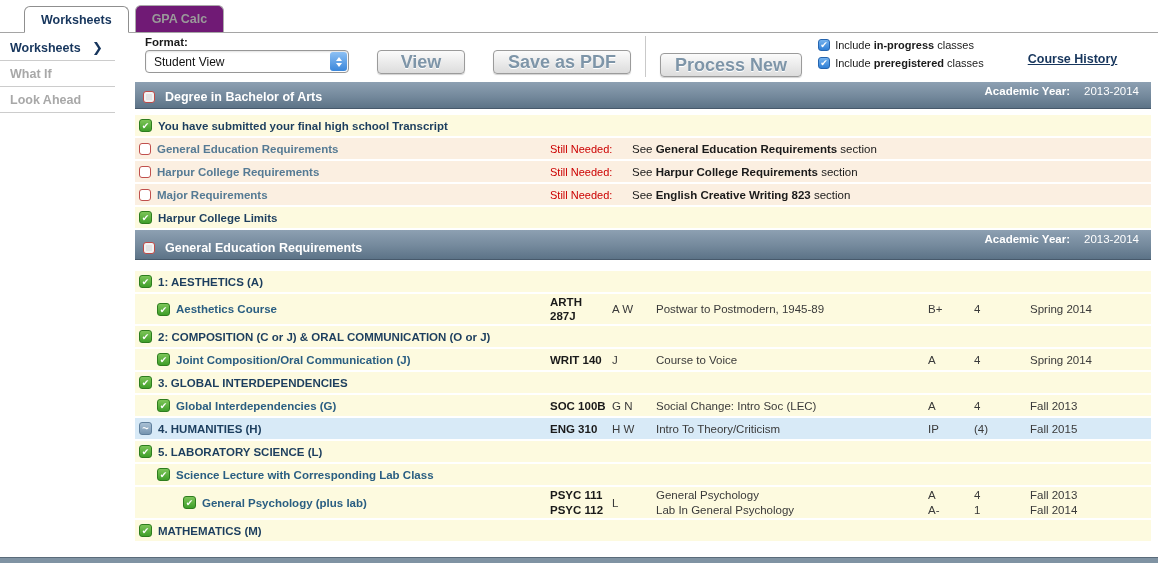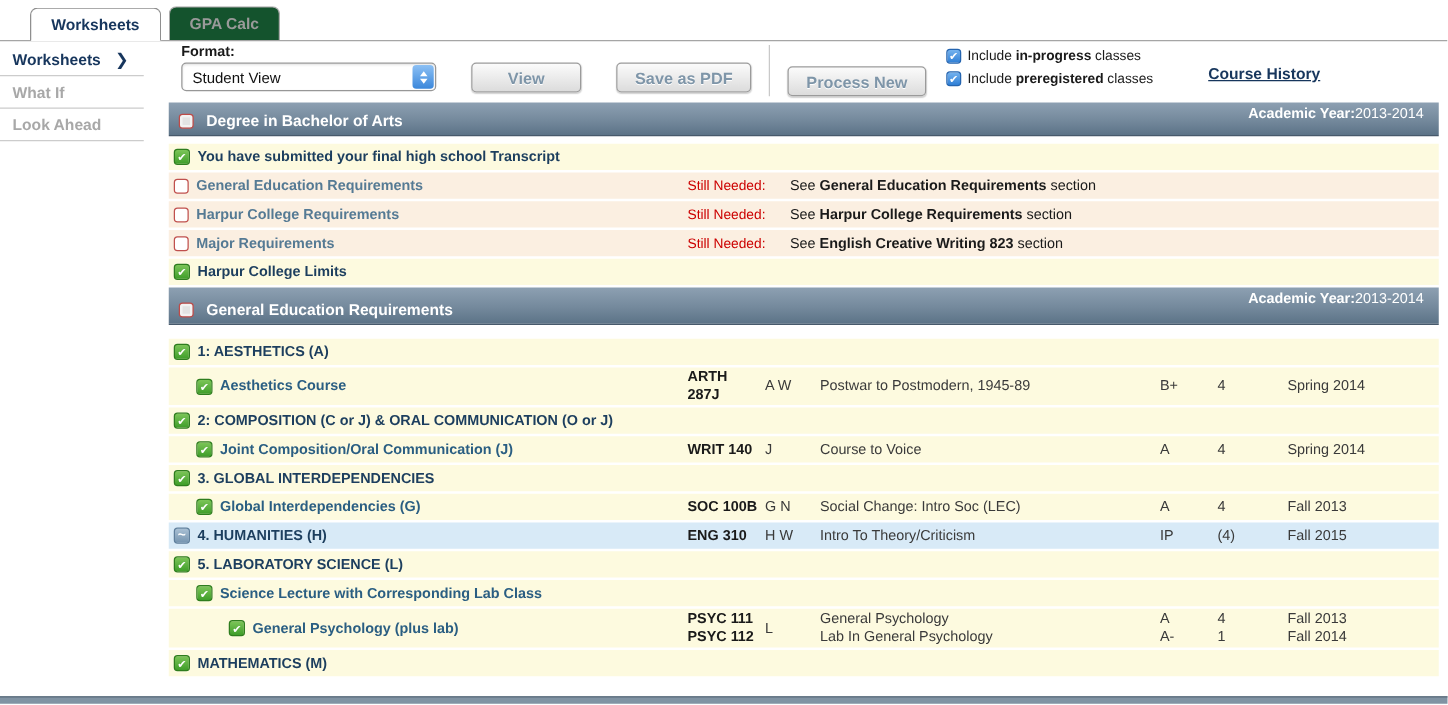--- a/index.html
+++ b/index.html
@@ -3,21 +3,21 @@
 <meta charset="utf-8">
 <style>
   * { margin:0; padding:0; box-sizing:border-box; }
   html,body { width:1158px; height:564px; overflow:hidden; background:#fff;
     font-family:"Liberation Sans","DejaVu Sans",sans-serif; }
 
   
   .tabbar { height:33px; display:flex; align-items:flex-end; padding-left:24px;
     border-bottom:1px solid #a5a5a5; position:relative; background:#fff; }
   .tab { height:27px; padding:0 16px; display:flex; align-items:center;
-    font-size:12.5px; font-weight:bold; color:#9a9a9a; background:#14532d;
+    font-size:12.5px; font-weight:bold; color:#9a9a9a; background:#701a75;
     border:1px solid #ababab; border-bottom:none; border-radius:6px 6px 0 0;
     margin-right:6px; position:relative; }
   .tab.active { background:#fff; color:#17365d; border-color:#8f8f8f;
     margin-bottom:-1px; height:27px; border-bottom:1px solid #fff; }
 
   
   .page-body { display:flex; height:523px; }
   .sidebar { width:135px; flex:0 0 135px; padding-top:2px; }
   .side-item { height:26px; display:flex; align-items:center; justify-content:space-between;
     padding:0 12px 0 10px; border-bottom:1px solid #cccccc; margin-right:20px;
@@ -36,21 +36,21 @@
     display:flex; align-items:center; padding-left:8px; cursor:pointer;
     box-shadow:inset 0 1px 2px rgba(0,0,0,.12); }
   .stepper { position:absolute; right:1px; top:1px; bottom:1px; width:17px;
     border-radius:3px; background:linear-gradient(#8cc0f4,#3b87db);
     display:flex; flex-direction:column; align-items:center; justify-content:center; gap:2px; }
   .tri-up { width:0; height:0; border-left:3px solid transparent; border-right:3px solid transparent;
     border-bottom:4px solid #fff; }
   .tri-down { width:0; height:0; border-left:3px solid transparent; border-right:3px solid transparent;
     border-top:4px solid #fff; }
   .btn { min-width:88px; height:24px; padding:0 14px; border:1px solid #9b9b9b; border-radius:4px;
-    background:linear-gradient(#fbfbfb,#dcdcdc); color:#7e95a8; font-weight:bold; font-size:13px;
+    background:linear-gradient(#fbfbfb,#dcdcdc); color:#7e95a8; font-weight:bold; font-size:18px;
     display:flex; align-items:center; justify-content:center; cursor:pointer;
     box-shadow:0 1px 1px rgba(0,0,0,.18); text-shadow:0 1px 0 #fff;
     font-family:"Liberation Sans","DejaVu Sans",sans-serif; }
   .tb-divider { width:1px; background:#c9c9c9; align-self:stretch; margin:0 14px 0 14px; }
   .proc-wrap { margin-top:17px; }
   .include-col { display:flex; flex-direction:column; gap:6px; margin:3px 0 0 16px; }
   .inc { display:flex; align-items:center; gap:5px; font-size:11px; color:#1a1a1a; cursor:pointer; }
   .cb-blue { width:12px; height:12px; flex:0 0 12px; border-radius:3px;
     background:linear-gradient(#74b2ee,#2f7fd6); border:1px solid #2565b0;
     color:#fff; font-size:9px; line-height:10px; text-align:center; }
@@ -60,21 +60,21 @@
   
   .content { padding-right:7px;border-radius:32px; }
 
   .sec-header { position:relative; height:27px; margin-bottom:6px;
     background:linear-gradient(180deg,#8da0b2 0%,#74899c 55%,#5c7387 100%);
     border-bottom:1px solid #47596b; }
   .sec-header.tall { height:30px; margin-bottom:11px; }
   .sec-title-row { position:absolute; left:8px; bottom:4px; display:flex; align-items:center; gap:10px; }
   .sec-title { color:#fff; font-weight:bold; font-size:12.5px; }
   .ay { position:absolute; top:3px; right:12px; font-size:11.5px; color:#fff; }
-  .ay b { }
+  .ay b { margin-right:14px; }
 
   .cb { width:13px; height:13px; flex:0 0 13px; border-radius:3px; text-align:center;
     font-size:9px; line-height:12px; }
   .cb.complete { background:linear-gradient(#7cc558,#3f9e2a); border:1px solid #2e7d1e; color:#fff; }
   .cb.empty { background:#fff; border:1px solid #c0504d; width:12px; height:12px; flex-basis:12px; }
   .cb.inprogress { background:linear-gradient(#a9c0d4,#7695b0); border:1px solid #5f7f9c;
     color:#fff; font-size:11px; line-height:10px; font-weight:bold; }
   .cb.hdr { background:#e3e3e3; border:1px solid #be4b48; width:12px; height:12px; flex-basis:12px;
     box-shadow:inset 0 0 0 2px #f2f2f2; }
 

